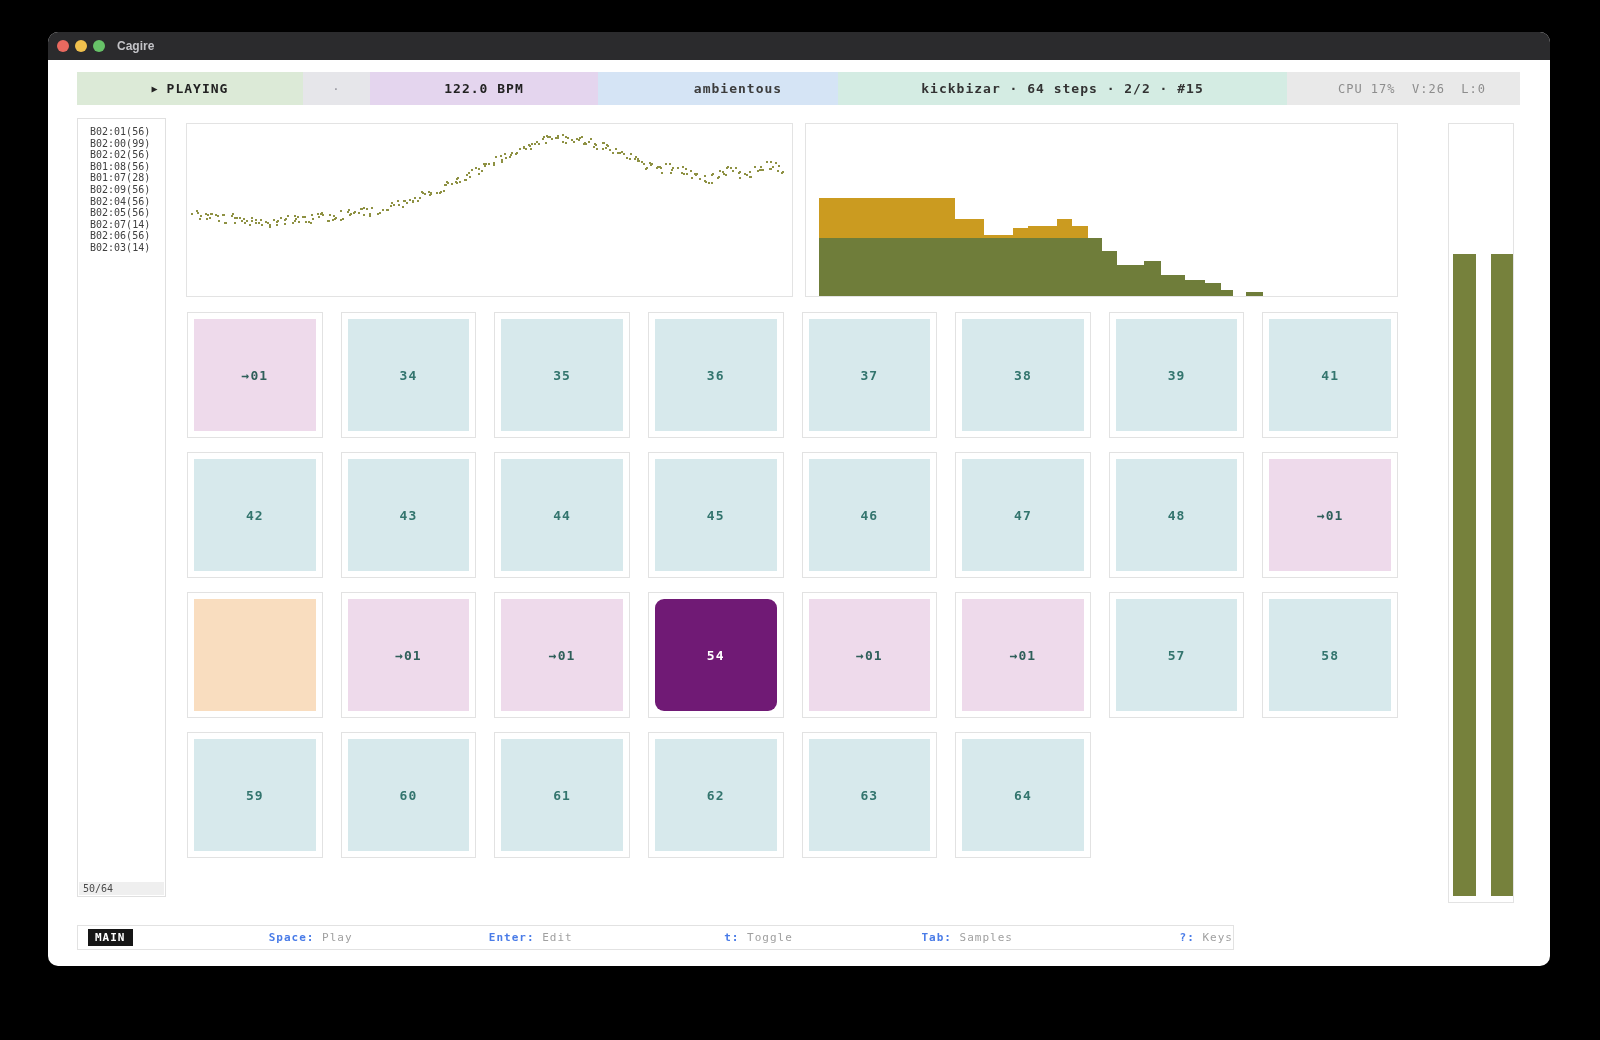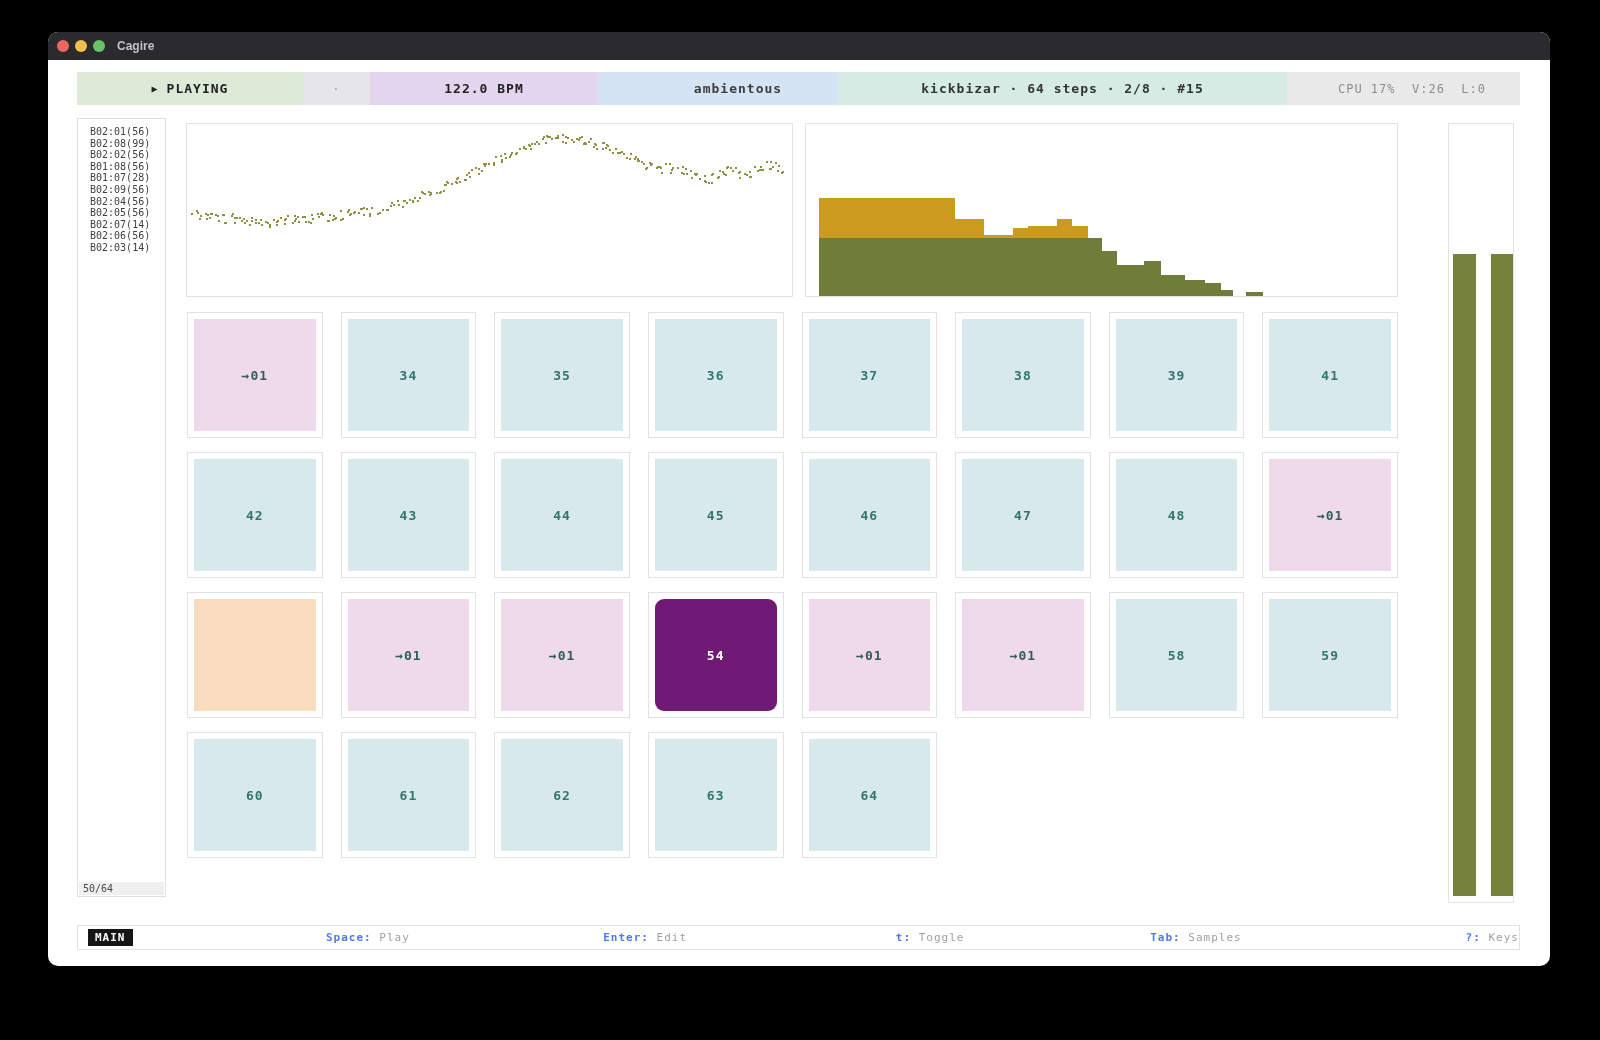--- a/index.html
+++ b/index.html
@@ -47,21 +47,21 @@
   .pad-fill.cyan{background:#d7e9ec;} .pad-fill.cyan .pad-label{color:#33756e;}
   .pad-fill.pink{background:#eedaeb;} .pad-fill.pink .pad-label{color:#2f5f5a;}
   .pad-fill.orange{background:#f9ddbf;}
   .pad-fill.lavender{background:#701a75;border-radius:9px;} .pad-fill.lavender .pad-label{color:#fff;}
   .pad-label{font-size:13px;font-weight:bold;letter-spacing:1px;}
   
   .meters{left:1400px;top:91px;width:66px;height:780px;}
   .mbar{position:absolute;bottom:6px;background:#76813c;}
   .mbar.m1{left:4px;width:23px;} .mbar.m2{left:42px;width:22px;}
   
-  .statusbar{position:absolute;left:29px;top:893px;width:1443px;height:25px;border:1px solid #e2e2e2;
+  .statusbar{position:absolute;left:29px;top:893px;width:1157px;height:25px;border:1px solid #e2e2e2;
     box-sizing:border-box;display:flex;align-items:center;font-size:11px;letter-spacing:1px;}
   .mode-badge{background:#161616;color:#fff;font-weight:bold;padding:2px 7px;margin-left:10px;white-space:pre;}
   .hint{flex:1;text-align:right;white-space:pre;}
   .hint .k{color:#4a7ce8;font-weight:bold;}
   .hint .v{color:#a0a0a0;}
 </style>
 </head>
 <body>
 
 <div class="window">
@@ -76,28 +76,28 @@
   </div>
 
   <div class="topbar">
     <div class="seg seg-transport">
       <span class="play-icon">▶</span>
       <span>PLAYING</span>
     </div>
     <div class="seg seg-sep">·</div>
     <div class="seg seg-bpm">122.0 BPM</div>
     <div class="seg seg-scene">ambientous</div>
-    <div class="seg seg-pattern">kickbizar · 64 steps · 2/8 · #15</div>
+    <div class="seg seg-pattern">kickbizar · 64 steps · 2/2 · #15</div>
     <div class="seg seg-stats">CPU 17%  V:26  L:0</div>
   </div>
 
   <div class="sidebar">
     <div class="sb-list">
         <div class="sb-item">B02:01(56)</div>
-        <div class="sb-item">B02:08(99)</div>
+        <div class="sb-item">B02:00(99)</div>
         <div class="sb-item">B02:02(56)</div>
         <div class="sb-item">B01:08(56)</div>
         <div class="sb-item">B01:07(28)</div>
         <div class="sb-item">B02:09(56)</div>
         <div class="sb-item">B02:04(56)</div>
         <div class="sb-item">B02:05(56)</div>
         <div class="sb-item">B02:07(14)</div>
         <div class="sb-item">B02:06(56)</div>
         <div class="sb-item">B02:03(14)</div>
       </div>
@@ -538,20 +538,25 @@
           <span class="pad-label">→01</span>
         </div>
       </div>
       <div class="pad">
         <div class="pad-fill pink">
           <span class="pad-label">→01</span>
         </div>
       </div>
       <div class="pad">
         <div class="pad-fill cyan">
+          <span class="pad-label">57</span>
+        </div>
+      </div>
+      <div class="pad">
+        <div class="pad-fill cyan">
           <span class="pad-label">58</span>
         </div>
       </div>
       <div class="pad">
         <div class="pad-fill cyan">
           <span class="pad-label">59</span>
         </div>
       </div>
       <div class="pad">
         <div class="pad-fill cyan">

